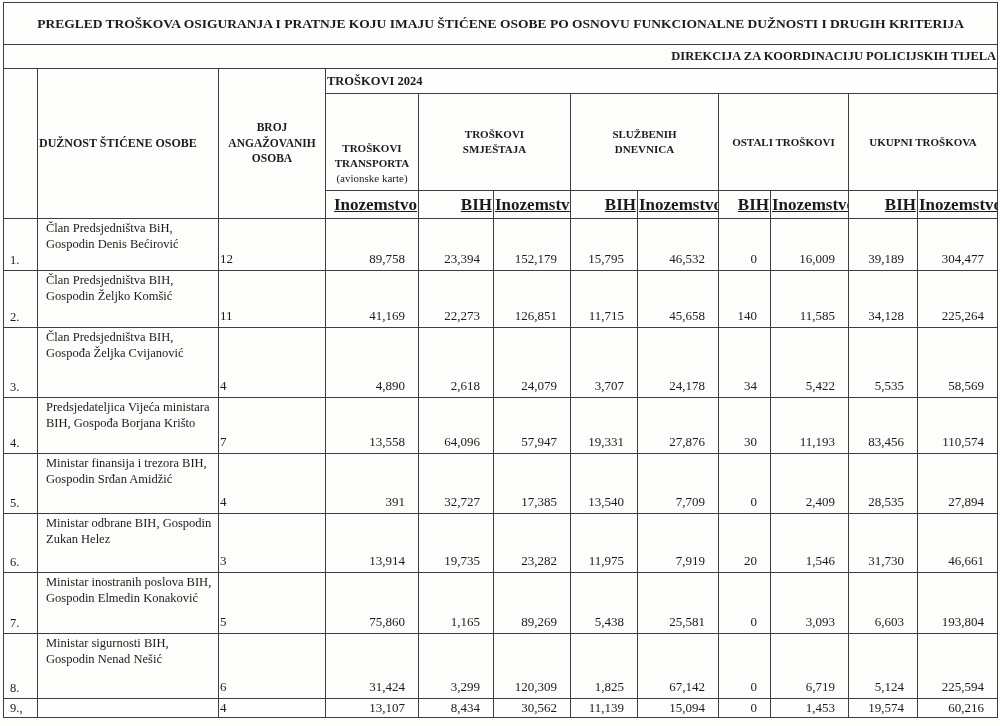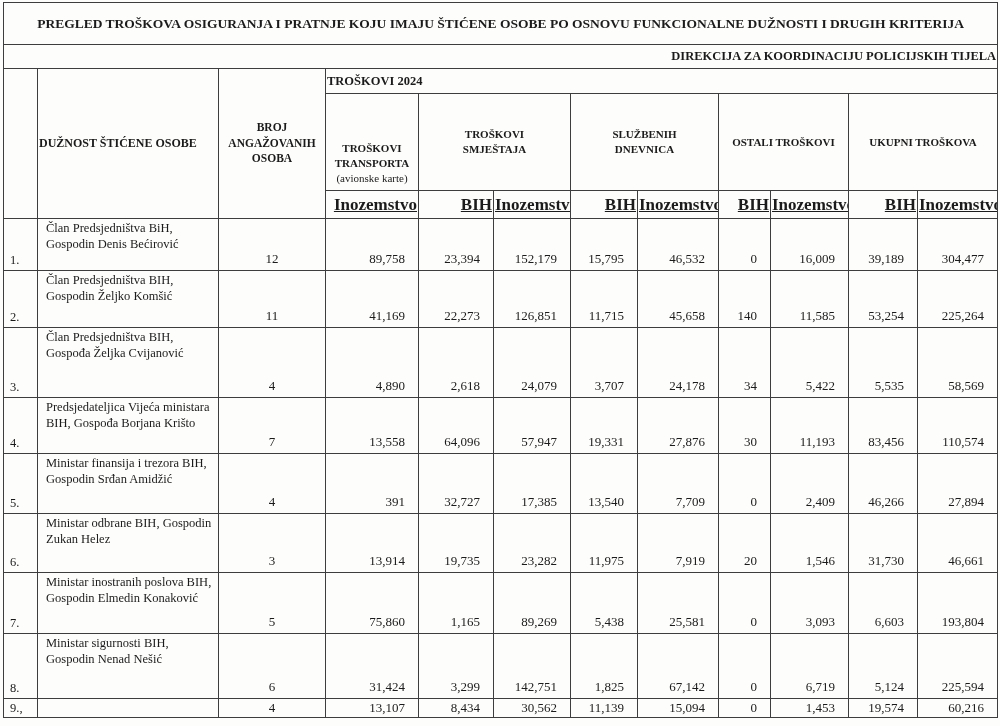--- a/index.html
+++ b/index.html
@@ -38,21 +38,21 @@
   td.g .g-wrap{max-width:95px;margin:4px auto;}
   td.g-transport{vertical-align:bottom;text-align:center;padding-bottom:5px;}
   td.g-transport .g-label{font-weight:bold;font-size:11px;line-height:1.35;max-width:92px;margin:0 auto;}
   td.g-transport .g-paren{font-weight:normal;font-size:11px;line-height:1.3;}
   tr.r-subs{height:28px;}
   tr.r-subs td{text-align:right;font-weight:bold;font-size:17px;text-decoration:underline;}
   
   tbody td{font-size:13px;}
   tbody td.num{vertical-align:bottom;text-align:left;padding:0 0 2px 6px;font-size:12.5px;}
   tbody td.duty{vertical-align:top;text-align:left;padding:2px 4px 0 8px;font-size:12.5px;line-height:1.25;}
-  tbody td.count{vertical-align:bottom;text-align:center;padding-bottom:3px;}
+  tbody td.count{vertical-align:bottom;text-align:left;padding-bottom:3px;}
   tbody td.val{vertical-align:bottom;text-align:right;padding:0 13px 3px 0;}
   tbody tr:nth-child(1){height:52px;}
   tbody tr:nth-child(2){height:57px;}
   tbody tr:nth-child(3){height:70px;}
   tbody tr:nth-child(4){height:56px;}
   tbody tr:nth-child(5){height:60px;}
   tbody tr:nth-child(6){height:59px;}
   tbody tr:nth-child(7){height:61px;}
   tbody tr:nth-child(8){height:65px;}
   tbody tr:nth-child(9){height:19px;}
@@ -135,21 +135,21 @@
           <td class="num">2.</td>
           <td class="duty">Član Predsjedništva BIH, Gospodin Željko Komšić</td>
           <td class="count">11</td>
           <td class="val">41,169</td>
           <td class="val">22,273</td>
           <td class="val">126,851</td>
           <td class="val">11,715</td>
           <td class="val">45,658</td>
           <td class="val">140</td>
           <td class="val">11,585</td>
-          <td class="val">53,254</td>
+          <td class="val">34,128</td>
           <td class="val">225,264</td>
         </tr>
         <tr>
           <td class="num">3.</td>
           <td class="duty">Član Predsjedništva BIH, Gospođa Željka Cvijanović</td>
           <td class="count">4</td>
           <td class="val">4,890</td>
           <td class="val">2,618</td>
           <td class="val">24,079</td>
           <td class="val">3,707</td>
@@ -177,21 +177,21 @@
           <td class="num">5.</td>
           <td class="duty">Ministar finansija i trezora BIH, Gospodin Srđan Amidžić</td>
           <td class="count">4</td>
           <td class="val">391</td>
           <td class="val">32,727</td>
           <td class="val">17,385</td>
           <td class="val">13,540</td>
           <td class="val">7,709</td>
           <td class="val">0</td>
           <td class="val">2,409</td>
-          <td class="val">46,266</td>
+          <td class="val">28,535</td>
           <td class="val">27,894</td>
         </tr>
         <tr>
           <td class="num">6.</td>
           <td class="duty">Ministar odbrane BIH, Gospodin Zukan Helez</td>
           <td class="count">3</td>
           <td class="val">13,914</td>
           <td class="val">19,735</td>
           <td class="val">23,282</td>
           <td class="val">11,975</td>
@@ -214,21 +214,21 @@
           <td class="val">3,093</td>
           <td class="val">6,603</td>
           <td class="val">193,804</td>
         </tr>
         <tr>
           <td class="num">8.</td>
           <td class="duty">Ministar sigurnosti BIH, Gospodin Nenad Nešić</td>
           <td class="count">6</td>
           <td class="val">31,424</td>
           <td class="val">3,299</td>
-          <td class="val">142,751</td>
+          <td class="val">120,309</td>
           <td class="val">1,825</td>
           <td class="val">67,142</td>
           <td class="val">0</td>
           <td class="val">6,719</td>
           <td class="val">5,124</td>
           <td class="val">225,594</td>
         </tr>
         <tr>
           <td class="num">9.,</td>
           <td class="duty"></td>

